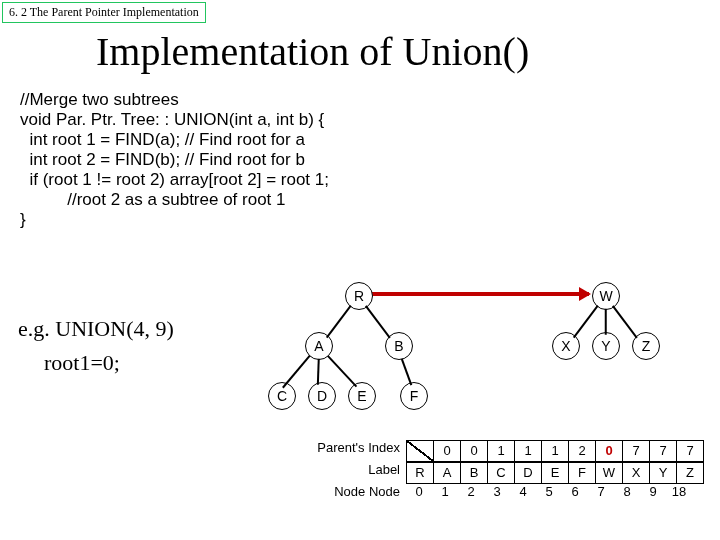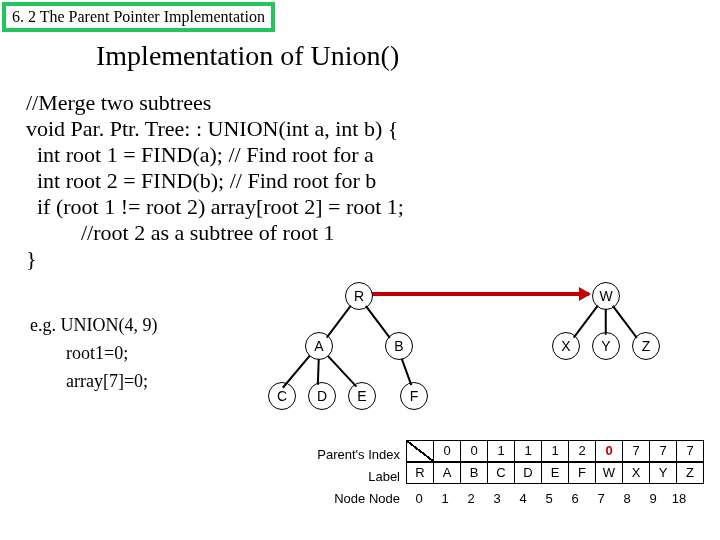--- a/index.html
+++ b/index.html
@@ -1,30 +1,30 @@
 <!DOCTYPE html>
 <html><head>
 <meta charset="utf-8">
 <style>
   html,body{margin:0;padding:0}
   body{width:720px;height:540px;background:#fff;font-family:"Times New Roman",serif;color:#000;position:relative}
-  .section-tag{position:absolute;left:2px;top:2px;border:4px solid #22c55e;padding:2px 6px;font-size:16px;background:#fff}
-  .title{position:absolute;left:96px;top:40px;font-size:28px}
-  .code{position:absolute;left:26px;top:90px;font-family:Liberation Serif, serif;font-size:22px;line-height:1.18;white-space:pre}
-  .eg{position:absolute;left:30px;top:312px;font-size:18px;line-height:1.55}
-  .eg .indent{margin-left:36px}
+  .section-tag{position:absolute;left:2px;top:2px;border:1px solid #22c55e;padding:2px 6px;font-size:12px;background:#fff}
+  .title{position:absolute;left:96px;top:28px;font-size:40px}
+  .code{position:absolute;left:20px;top:90px;font-family:Liberation Sans, sans-serif;font-size:17px;line-height:1.18;white-space:pre}
+  .eg{position:absolute;left:18px;top:312px;font-size:22px;line-height:1.55}
+  .eg .indent{margin-left:26px}
   
   .diag{position:absolute;left:250px;top:278px;width:460px;height:260px}
   .node{position:absolute;width:26px;height:26px;border:1.5px solid #000;border-radius:50%;background:#fff;text-align:center;font-family:Arial,sans-serif;font-size:14px;line-height:26px}
   .line{position:absolute;background:#000;height:1.5px;transform-origin:left center}
   .arrow-red{position:absolute;height:4px;background:#c00000}
   .arrow-red::after{content:"";position:absolute;right:-2px;top:-5px;border-left:12px solid #c00000;border-top:7px solid transparent;border-bottom:7px solid transparent}
   
   .tbl{position:absolute;left:312px;top:440px;font-family:Arial,sans-serif;font-size:13px}
-  .row{display:flex;align-items:flex-end;height:22px}
+  .row{display:flex;align-items:flex-start;height:22px}
   .lbl{width:88px;text-align:right;padding-right:6px}
   .cell{width:26px;height:20px;border:1px solid #000;border-left:none;text-align:center;line-height:20px;font-size:13px}
   .cell.first{border-left:1px solid #000}
   .slash{width:26px;height:20px;border:1px solid #000;position:relative;background:#fff}
   .slash::after{content:"";position:absolute;left:0;top:0;right:0;bottom:0;background:linear-gradient(to top right,transparent 47%,#000 47%,#000 53%,transparent 53%)}
   .idx{width:26px;text-align:center;border:none}
   .red{color:#c00000;font-weight:bold}
 </style>
 </head>
 <body>
@@ -35,21 +35,20 @@
 void Par. Ptr. Tree: : UNION(int a, int b) {
   int root 1 = FIND(a); // Find root for a
   int root 2 = FIND(b); // Find root for b
   if (root 1 != root 2) array[root 2] = root 1;
           //root 2 as a subtree of root 1
 }</div>
 
 <div class="eg">
   <div>e.g. UNION(4, 9)</div>
   <div class="indent">root1=0;</div>
-  <div class="indent">array[7]=0;</div>
 </div>
 
 <div class="diag">
 
   <div class="arrow-red" style="left:111px;top:14px;width:228px"></div>
 
   <div class="node" style="left:95px;top:4px">R</div>
   <div class="node" style="left:55px;top:54px">A</div>
   <div class="node" style="left:135px;top:54px">B</div>
   <div class="node" style="left:18px;top:104px">C</div>

